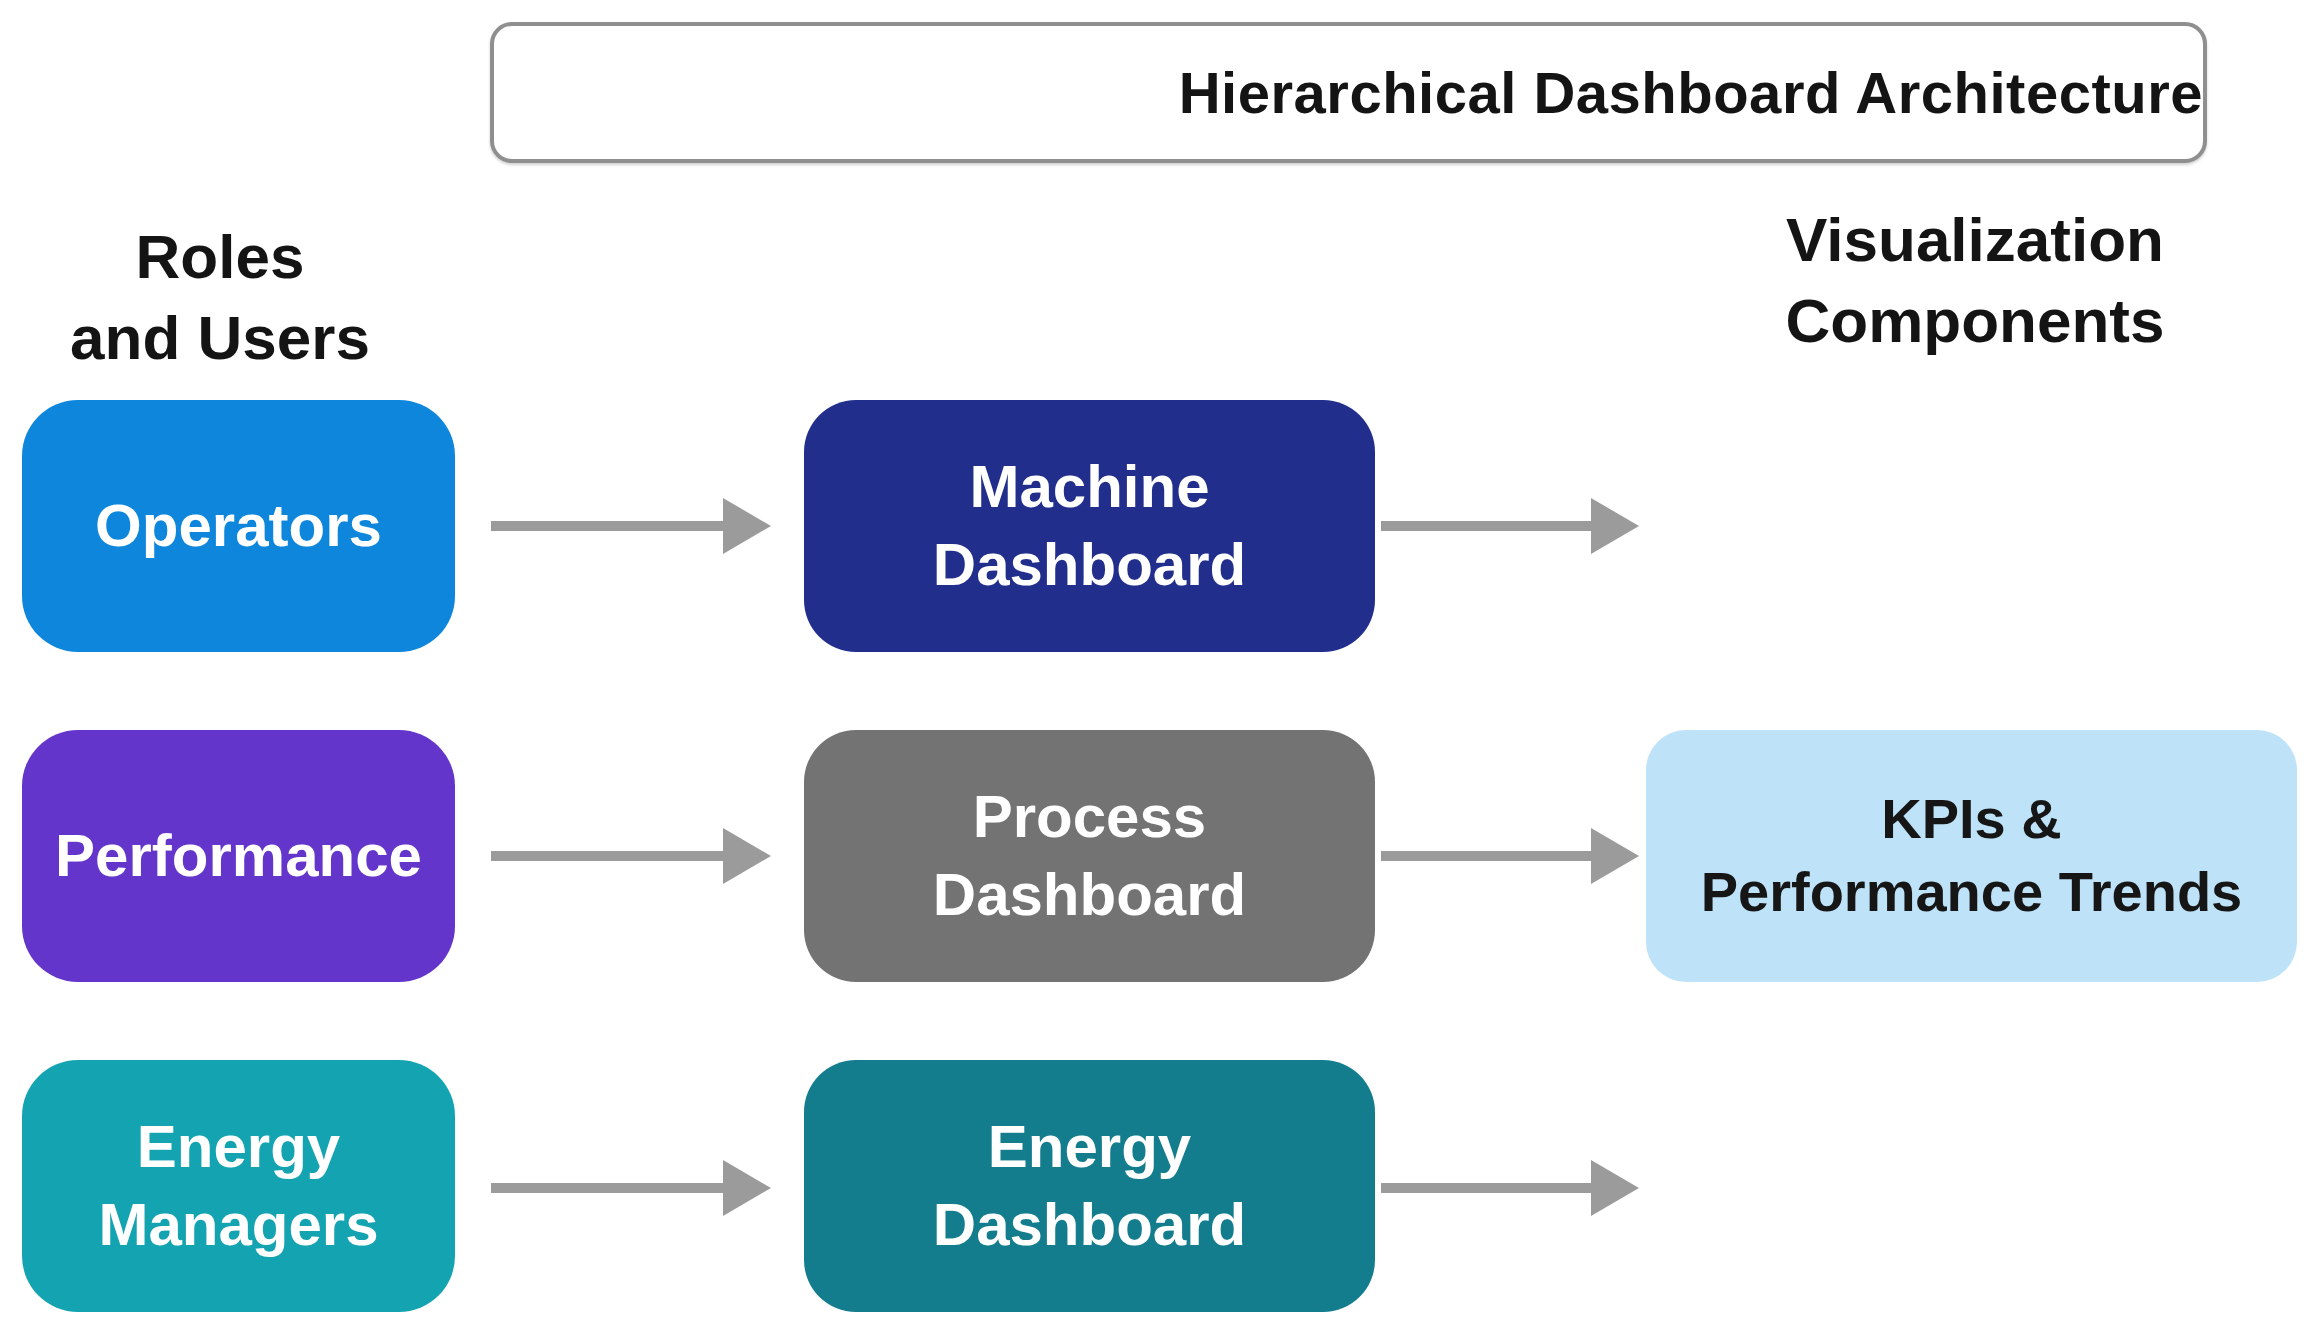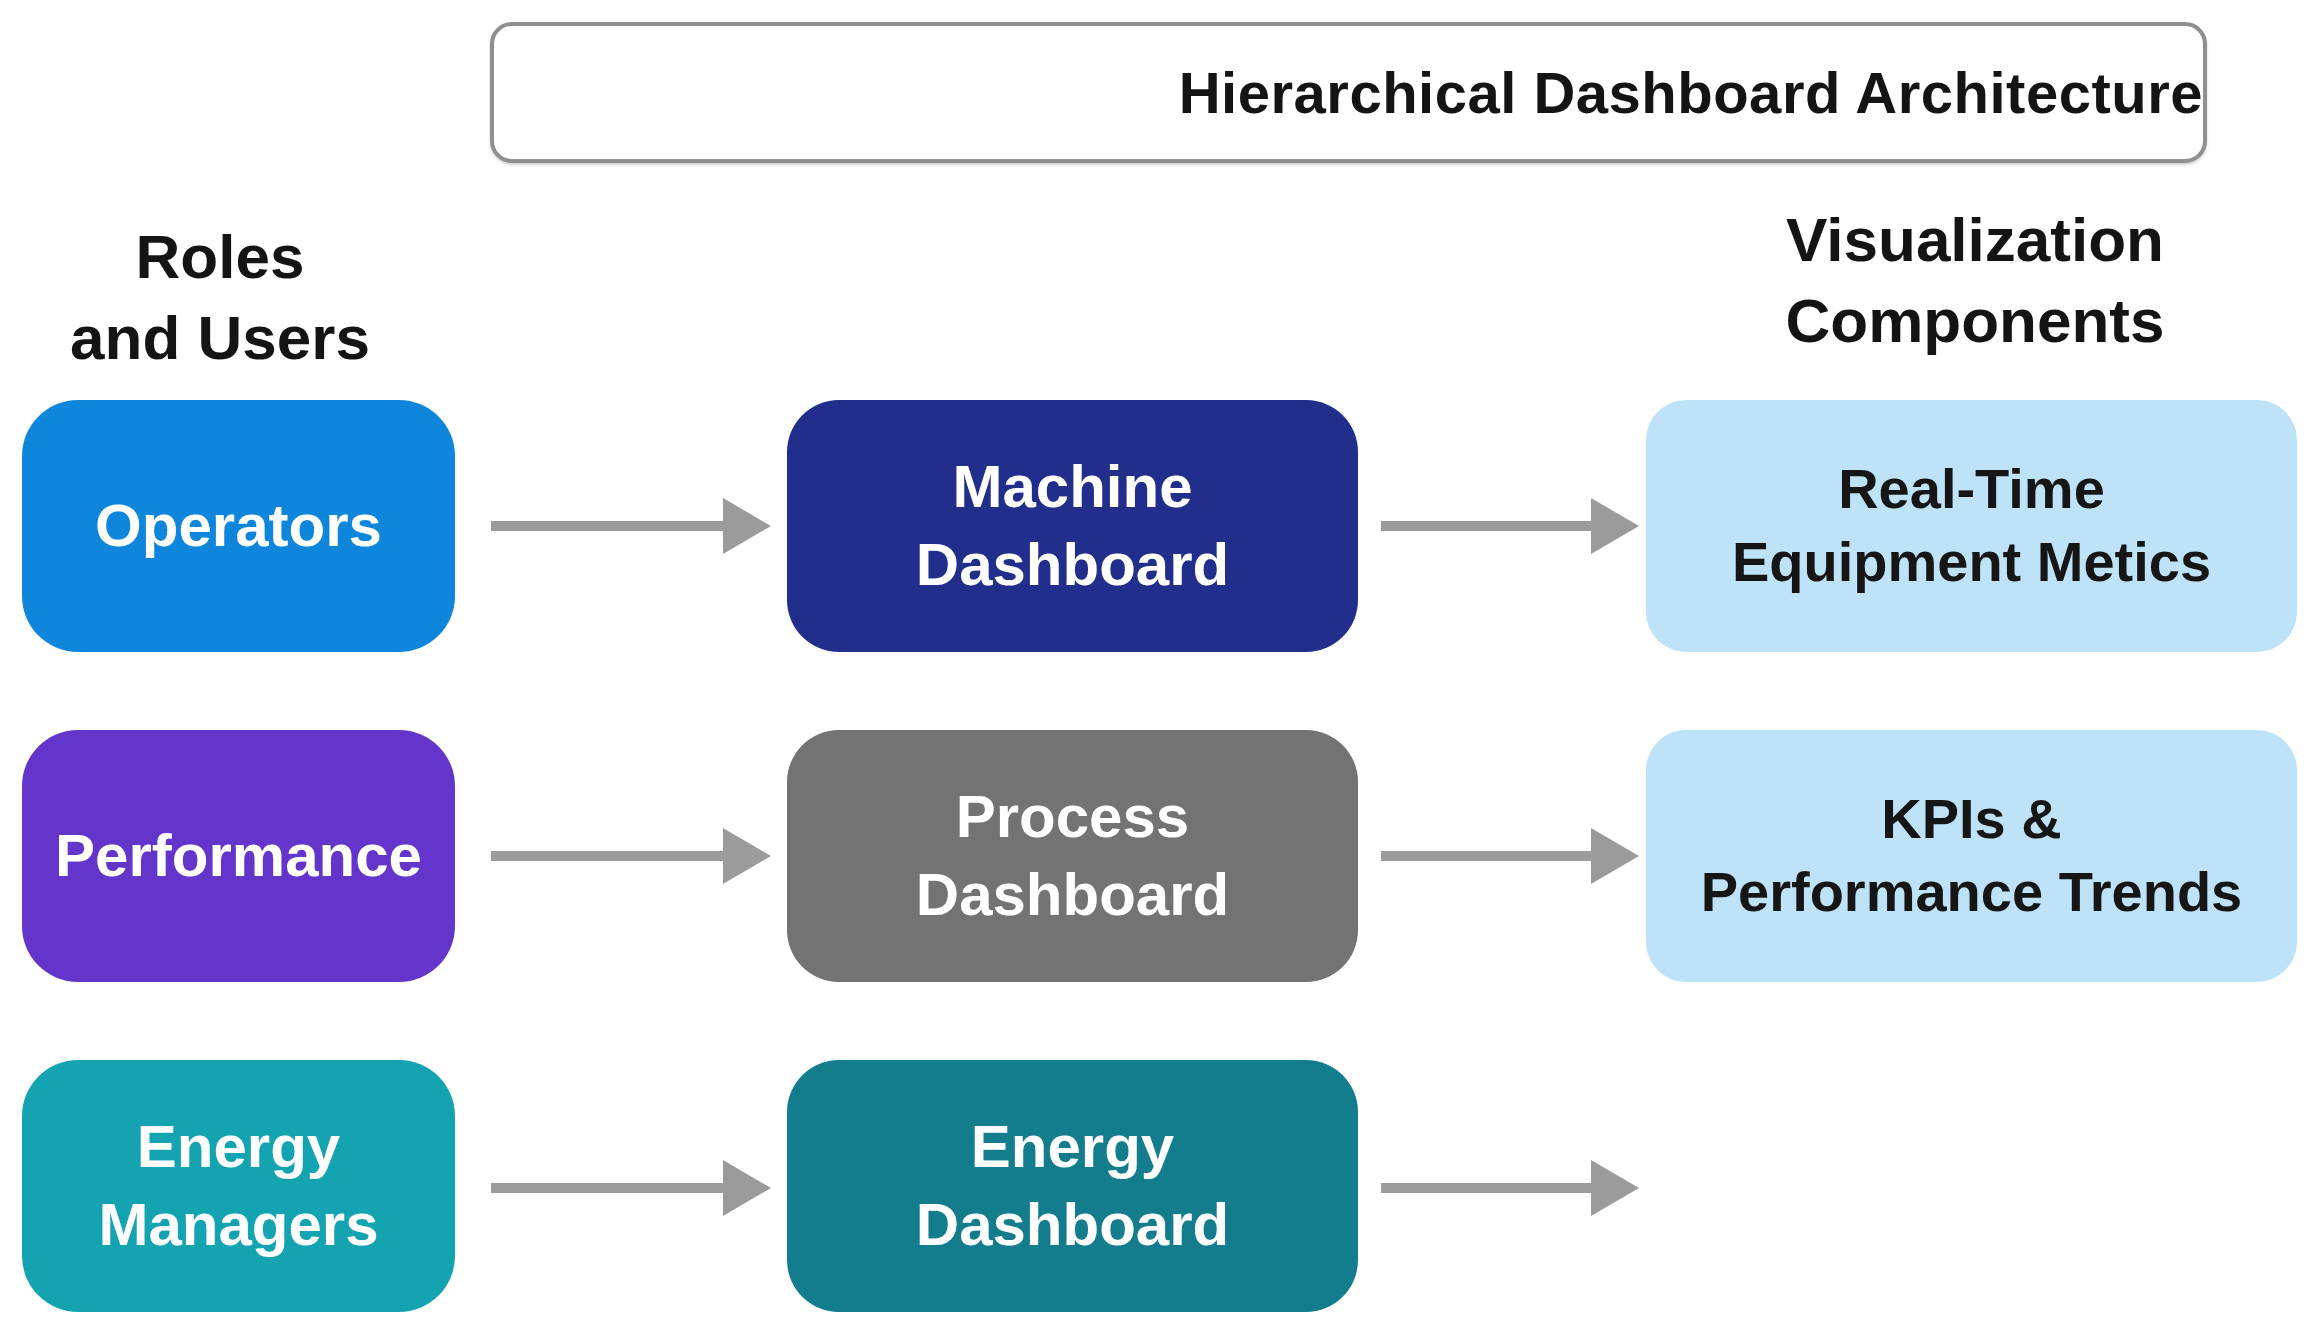--- a/index.html
+++ b/index.html
@@ -27,21 +27,21 @@
   }
   .col-header.left{left:15px;top:200px;width:410px;margin-top:17px;}
   .col-header.right{left:1660px;top:200px;width:630px;}
   .node{
     position:absolute;height:252px;
     display:flex;align-items:center;justify-content:center;
     text-align:center;white-space:pre-line;box-sizing:border-box;
     line-height:1.3;
   }
   .node.role{left:22px;width:433px;border-radius:56px;color:#ffffff;font-size:60px;font-weight:bold;}
-  .node.dash{left:787px;width:571px;border-radius:52px;color:#ffffff;font-size:60px;font-weight:bold;}
+  .node.dash{left:804px;width:571px;border-radius:52px;color:#ffffff;font-size:60px;font-weight:bold;}
   .node.viz{left:1646px;width:651px;border-radius:40px;color:#161616;font-size:56px;font-weight:bold;padding:0 6px;}
   .row1{top:400px;} .row2{top:730px;} .row3{top:1060px;}
   .arrow{position:absolute;height:64px;color:#9b9b9b;}
   .arrow svg{display:block;width:100%;height:100%;}
   .arrow.a1{left:483px;width:292px;}
   .arrow.a2{left:1373px;width:272px;}
   .ar1{top:494px;} .ar2{top:824px;} .ar3{top:1156px;}
 </style>
 </head>
 <body>
@@ -65,22 +65,20 @@
       </svg>
   </div>
   <div class="node dash row1" style="background-color: rgb(34, 46, 140);">Machine
 Dashboard</div>
   <div class="arrow a2 ar1" style="color: rgb(155, 155, 155);">
     <svg viewBox="0 0 272 64" preserveAspectRatio="none">
         <rect x="8" y="27" width="212" height="10" fill="currentColor"></rect>
         <polygon points="218,4 266,32 218,60" fill="currentColor"></polygon>
       </svg>
   </div>
-  <div class="node viz row1" style="background-color: rgb(190, 227, 248);">Real-Time
-Equipment Metics</div>
 
   <div class="node role row2" style="background-color: rgb(100, 53, 203);">Performance</div>
   <div class="arrow a1 ar2" style="color: rgb(155, 155, 155);">
     <svg viewBox="0 0 292 64" preserveAspectRatio="none">
         <rect x="8" y="27" width="234" height="10" fill="currentColor"></rect>
         <polygon points="240,4 288,32 240,60" fill="currentColor"></polygon>
       </svg>
   </div>
   <div class="node dash row2" style="background-color: #737373;">Process
 Dashboard</div>

